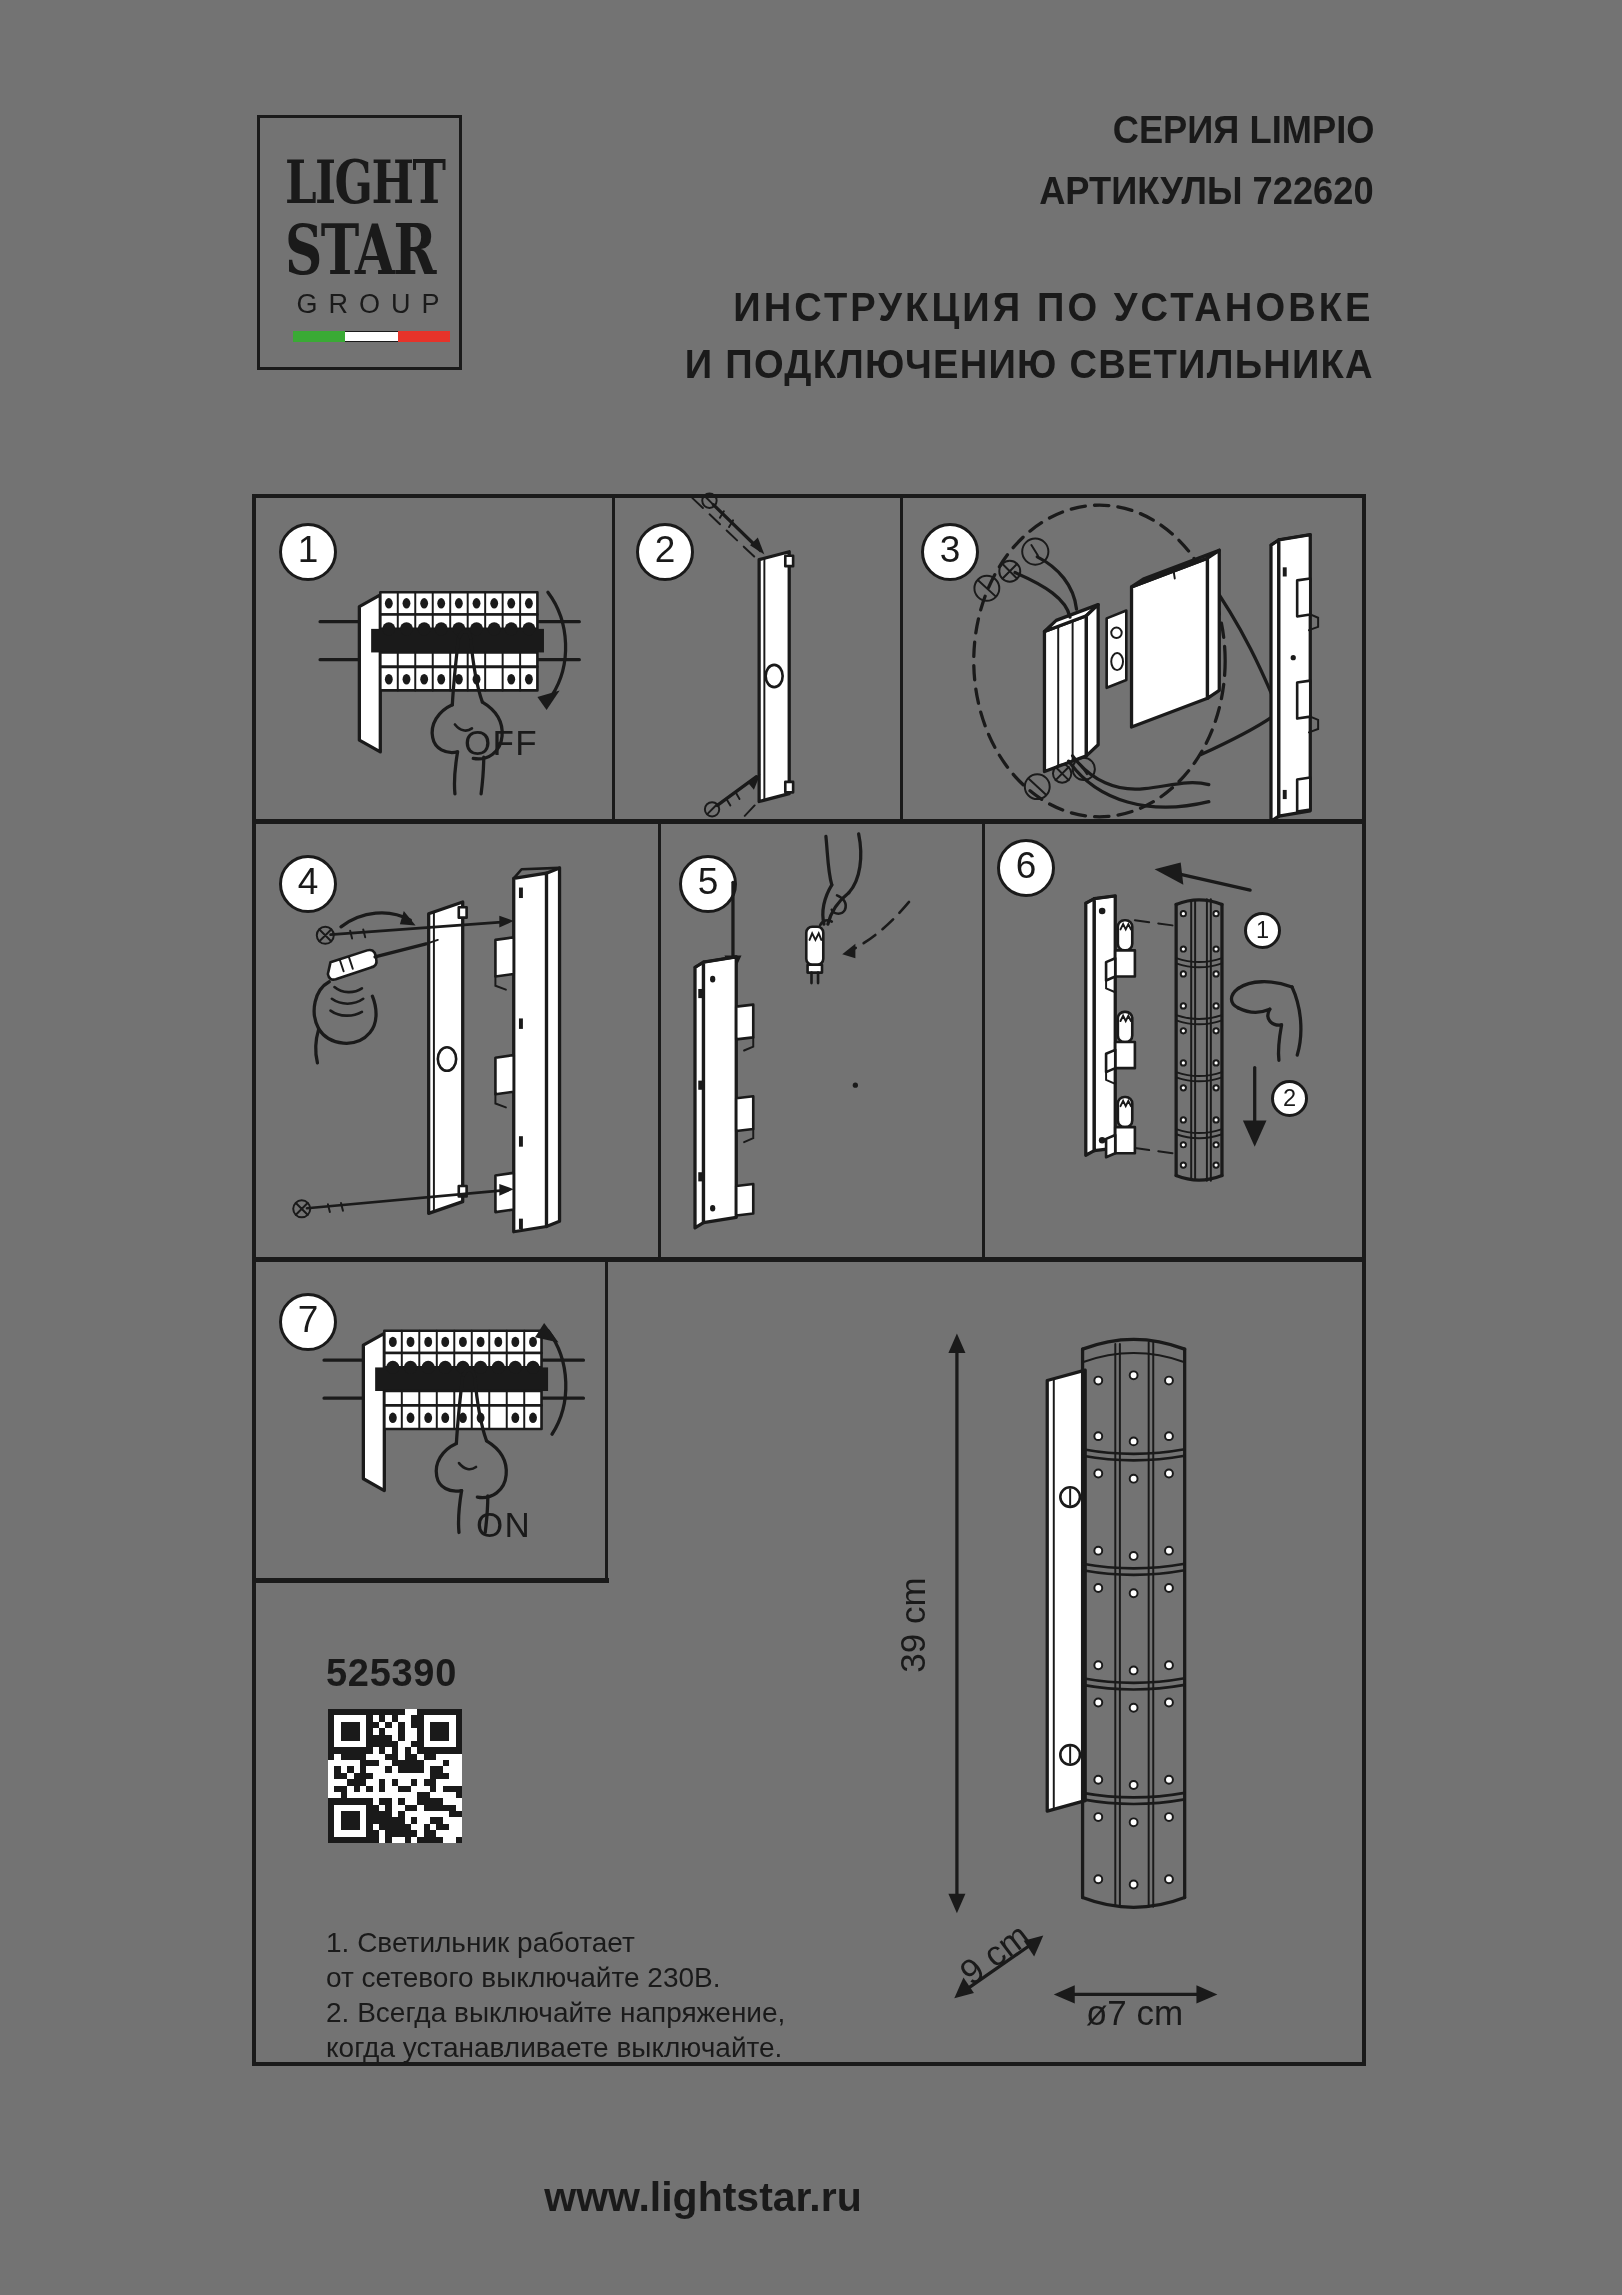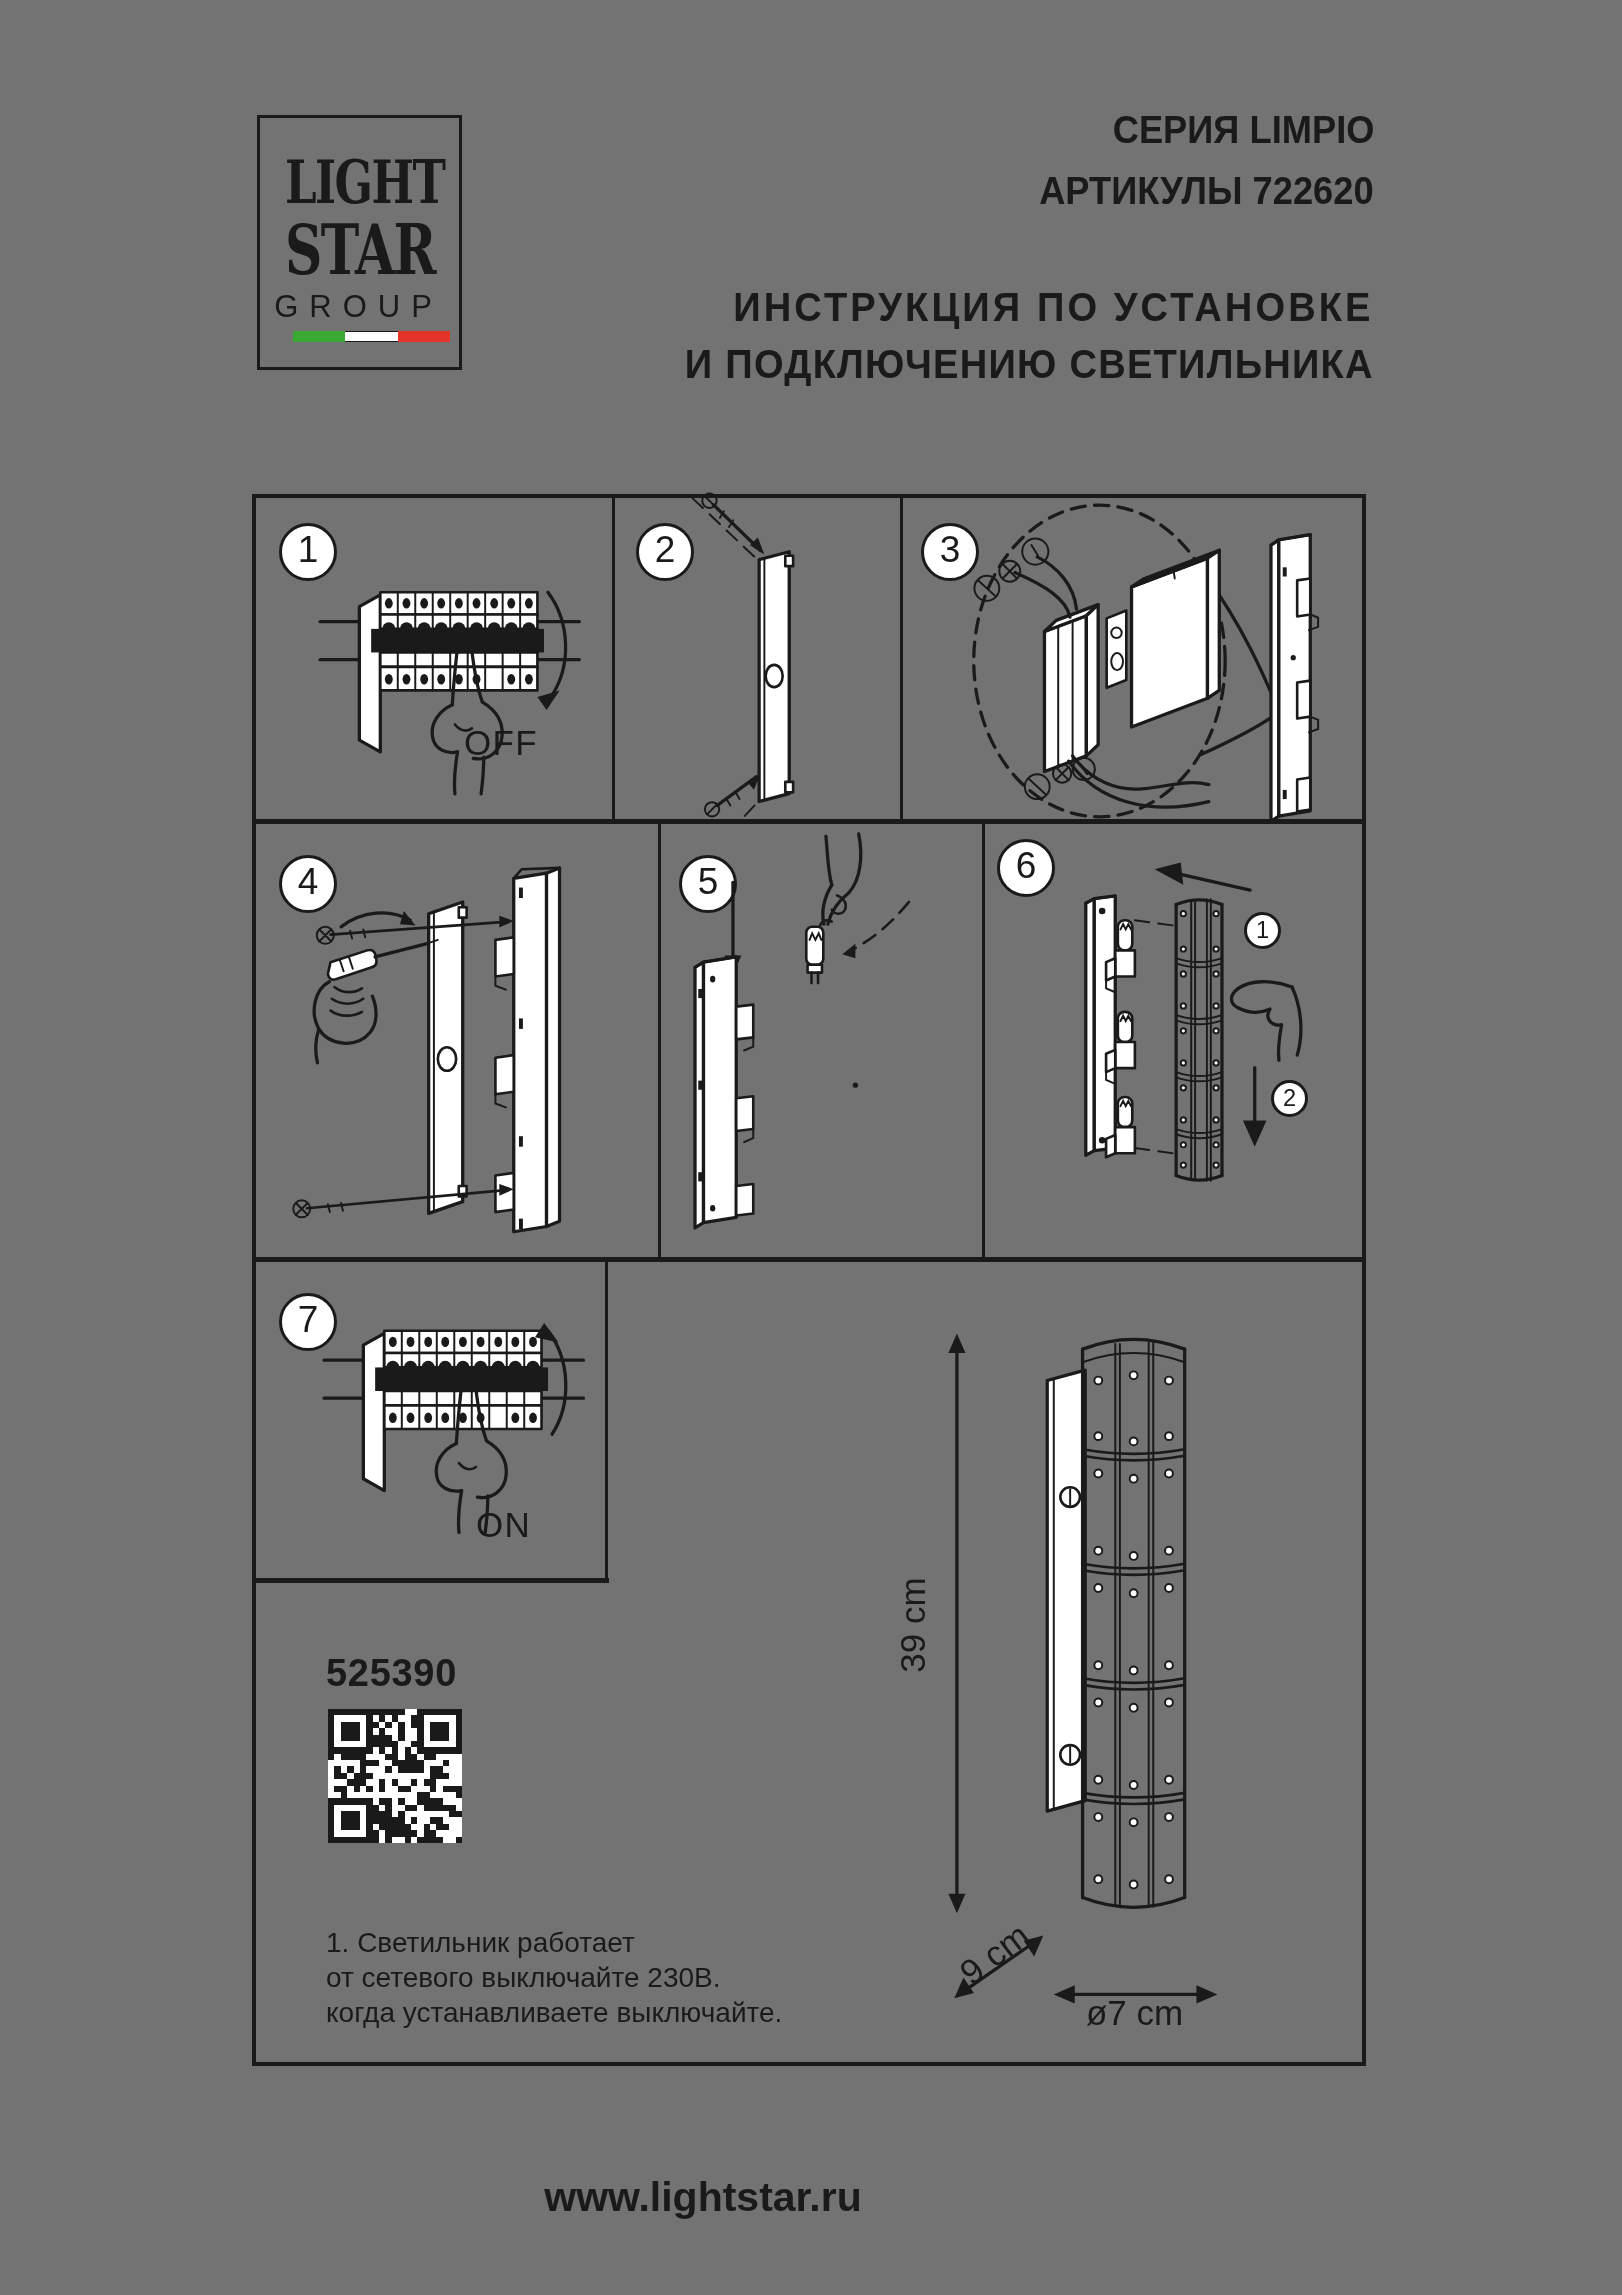--- a/index.html
+++ b/index.html
@@ -37,21 +37,21 @@
   .notes{font-size:28px;line-height:35px;font-weight:400;}
 </style>
 </head>
 <body>
 
 <div class="page">
 
   <div class="abs logo-box" style="left:257px;top:115px;width:205px;height:255px;">
     <div class="abs logo-word" style="left:0;top:33px;font-size:60px;line-height:63px;">LIGHT</div>
     <div class="abs logo-word" style="left:0;top:96px;font-size:69px;line-height:72px;">STAR</div>
-    <div class="abs logo-group" style="left:6.5px;top:171px;width:184px;font-size:31px;letter-spacing:11px;margin-right:-11px;">GROUP</div>
+    <div class="abs logo-group" style="left:6.5px;top:171px;width:184px;font-size:27px;letter-spacing:11px;margin-right:-11px;text-align:right;">GROUP</div>
     <div class="abs" style="left:33px;top:213px;width:157px;height:10.5px;">
       <div class="flag">
         <div style="background:var(--flag-green);"></div>
         <div style="background:var(--flag-white);border-top:1.3px solid #1a1a1a;border-bottom:1.3px solid #1a1a1a;box-sizing:border-box;"></div>
         <div style="background:var(--flag-red);"></div>
       </div>
     </div>
   </div>
 
   <div class="abs hdr" style="right:249px;top:110px;font-size:39px;">СЕРИЯ LIMPIO</div>
@@ -521,20 +521,21 @@
         <rect x="12" y="20" width="1" height="1"></rect>
         <rect x="14" y="20" width="1" height="1"></rect>
         <rect x="15" y="20" width="1" height="1"></rect>
         <rect x="16" y="20" width="1" height="1"></rect>
         <rect x="17" y="20" width="1" height="1"></rect>
         <rect x="20" y="20" width="1" height="1"></rect>
       </svg></div>
   <div class="abs notes" style="left:326px;top:1925px;width:510px;">
     <div>1. Светильник работает</div>
     <div>от сетевого выключайте 230В.</div>
+    <div>2. Всегда выключайте напряжение,</div>
     <div>когда устанавливаете выключайте.</div>
   </div>
 
   <svg class="abs" style="left:877px;top:1302px;" width="491" height="733" viewBox="0 0 750 1120">
 
     <path class="ln" d="M122,74 V910"></path>
     <polygon class="blk" points="122,48 109,78 135,78"></polygon>
     <polygon class="blk" points="122,934 109,904 135,904"></polygon>
 
     <polygon class="wfill" points="260,120 318,104 318,762 260,778"></polygon>

